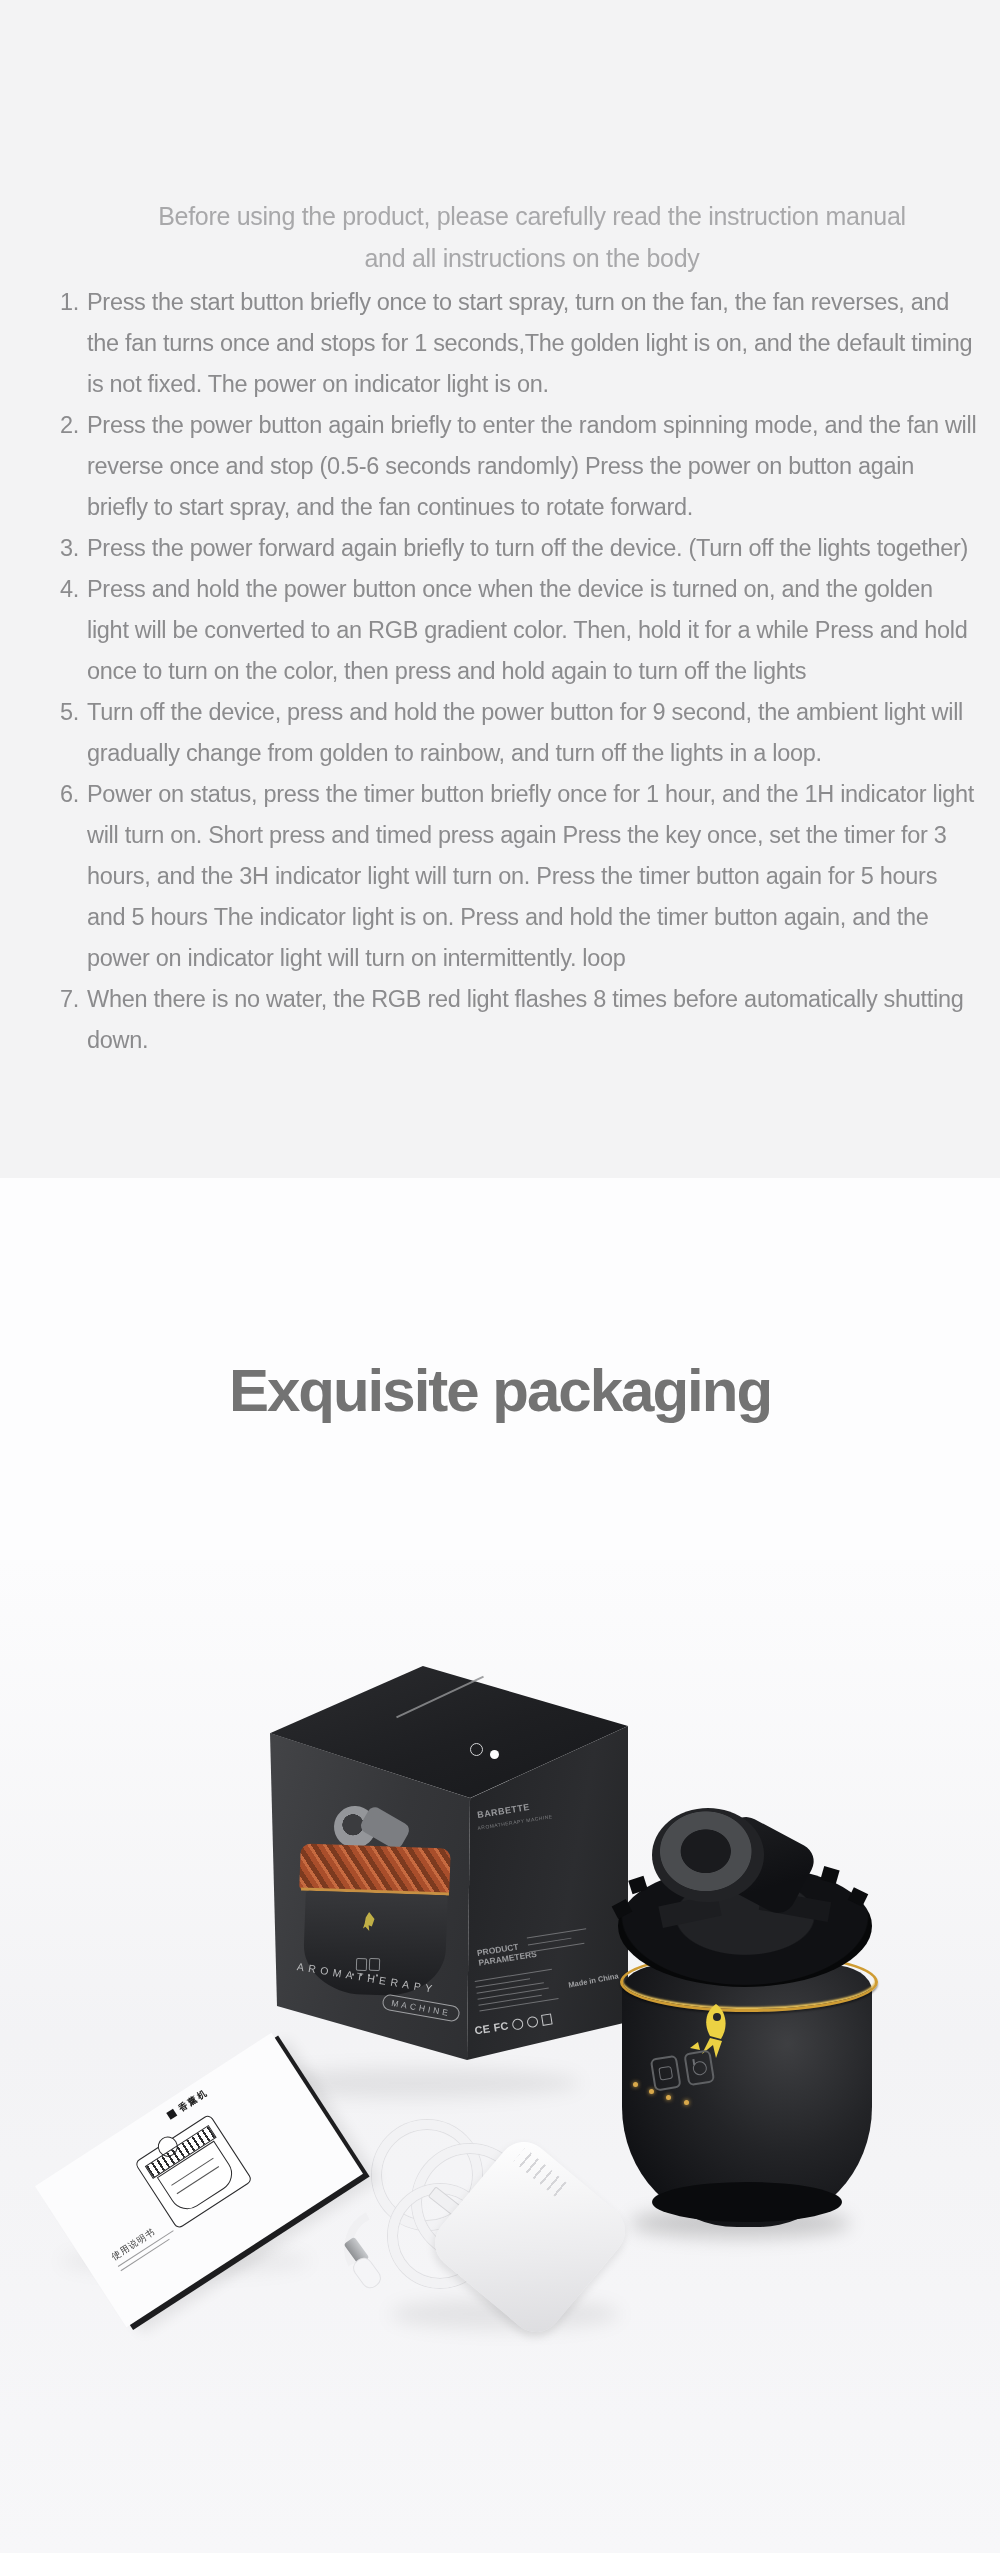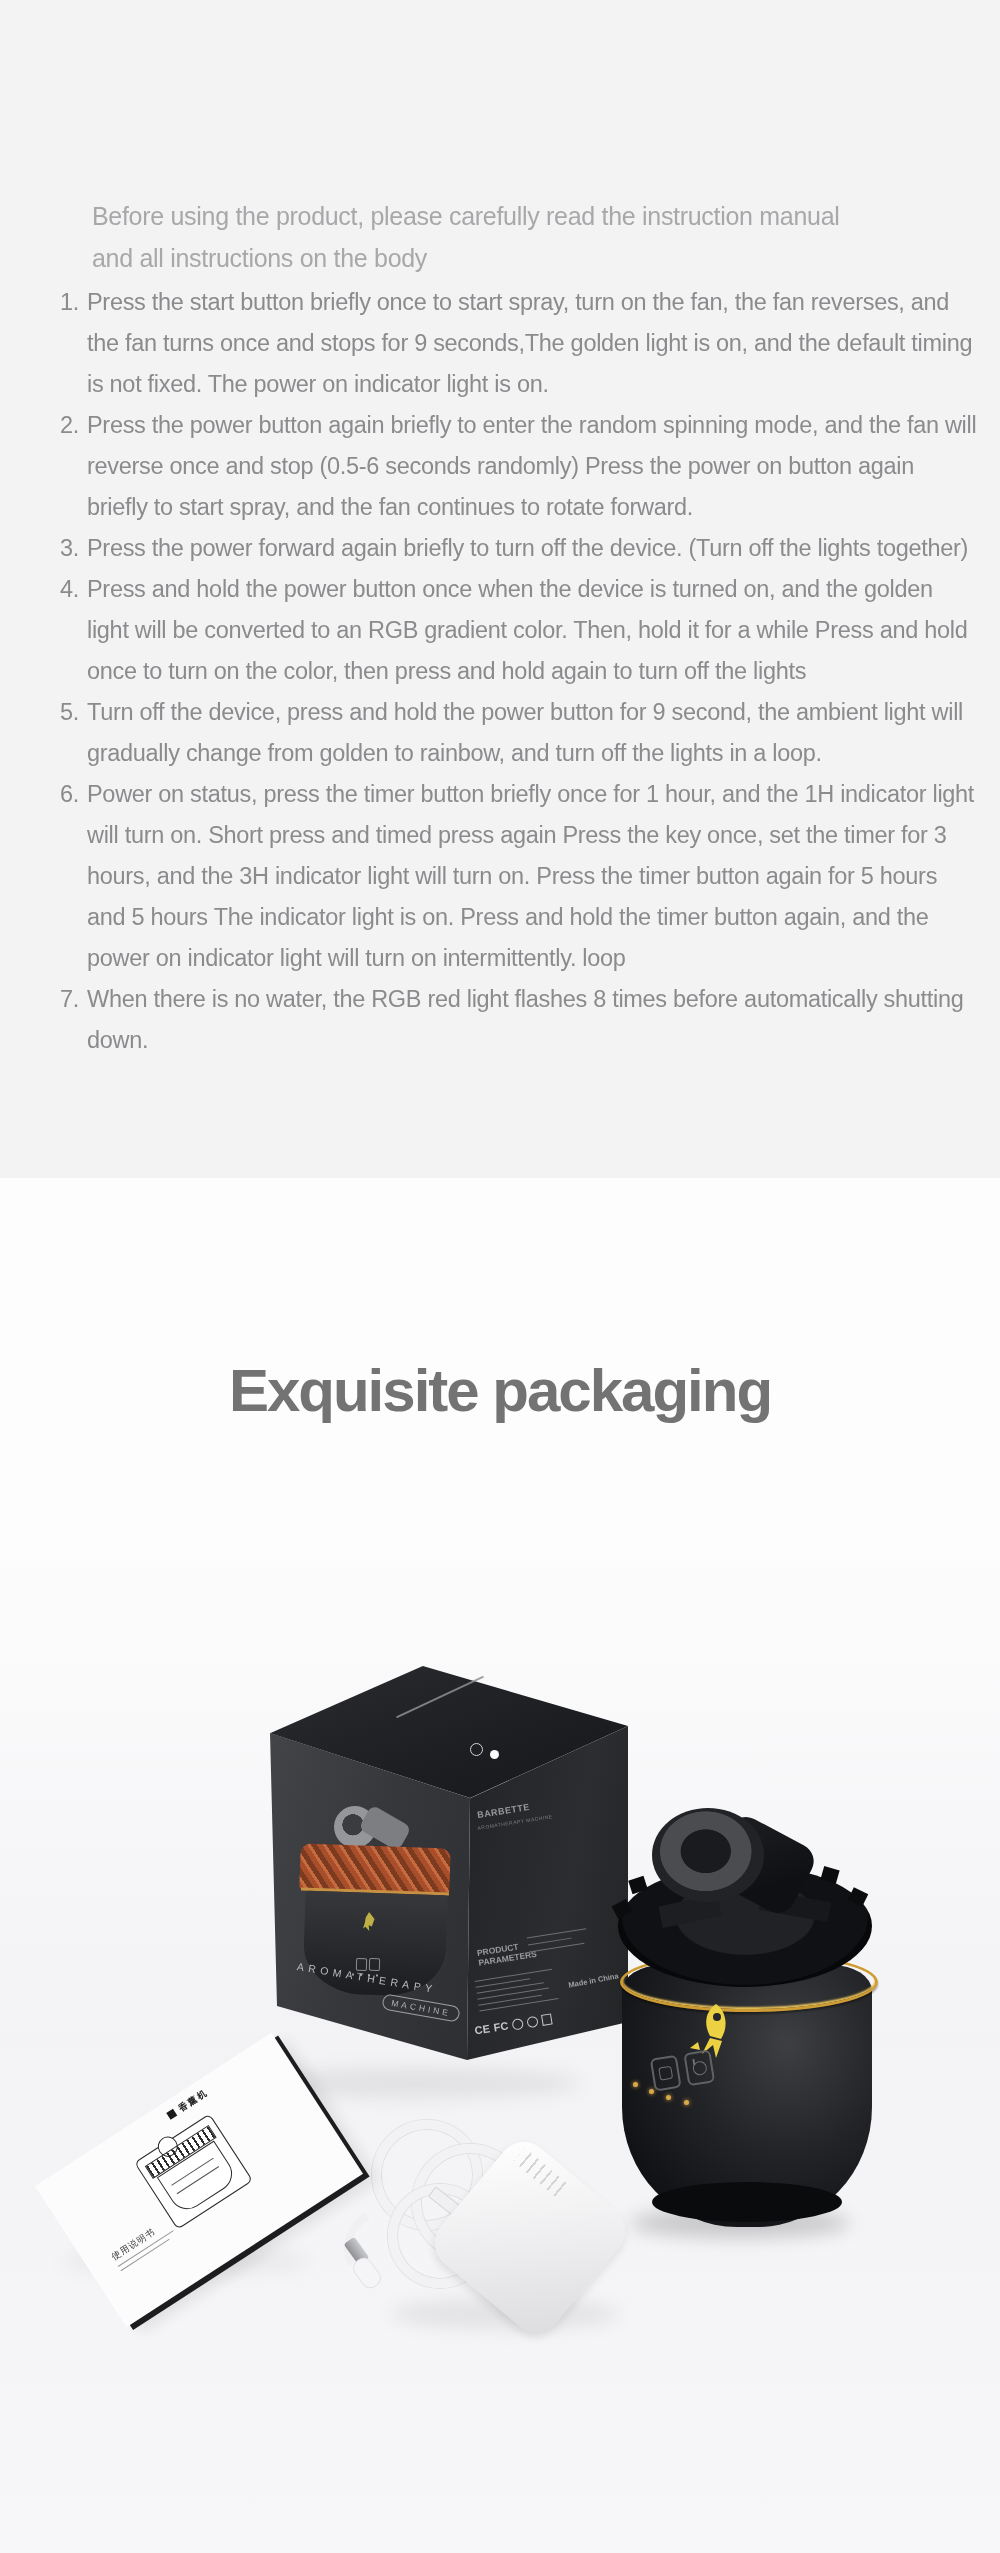--- a/index.html
+++ b/index.html
@@ -4,21 +4,21 @@
 <style>
   html,body{margin:0;padding:0;background:#ffffff;}
   .page{position:relative;width:1000px;height:2553px;overflow:hidden;
         font-family:"Liberation Sans", sans-serif;background:#fdfdfe;}
 
   
   .sec-instructions{position:absolute;left:0;top:0;width:1000px;height:1178px;background:#f3f3f4;}
   .ins-title{position:absolute;left:90px;top:78px;font-size:54px;font-weight:bold;
              color:#c06a1e;letter-spacing:-1px;}
   .ins-intro{position:absolute;left:92px;top:170px;width:880px;font-size:25px;
-             line-height:42px;color:#a8a8aa;letter-spacing:-0.3px;}
+             line-height:42px;color:#a8a8aa;letter-spacing:-0.3px;text-align:center;}
   .ins-list{position:absolute;left:60px;top:282px;width:918px;margin:0;padding:0;list-style:none;
             font-size:23.5px;line-height:41px;color:#8b8b8d;letter-spacing:-0.3px;}
   .ins-list li{display:flex;}
   .ins-list .num{flex:0 0 27px;}
   .ins-list .txt{flex:1;}
 
   
   .sec-packaging{position:absolute;left:0;top:1178px;width:1000px;height:1375px;background:#fdfdfe;}
   .pk-title{position:absolute;left:0;top:128px;width:1000px;text-align:center;font-size:60px;
             font-weight:bold;color:#737373;letter-spacing:-2px;}
@@ -169,21 +169,21 @@
 <body>
 
 <div class="page">
 
   <section class="sec-instructions">
     <p class="ins-intro"><span>Before using the product, please carefully read the instruction manual</span><br>
       <span>and all instructions on the body</span></p>
     <ol class="ins-list">
       <li>
           <span class="num">1.</span>
-          <span class="txt">Press the start button briefly once to start spray, turn on the fan, the fan reverses, and the fan turns once and stops for 9 seconds,The golden light is on, and the default timing is not fixed. The power on indicator light is on.</span>
+          <span class="txt">Press the start button briefly once to start spray, turn on the fan, the fan reverses, and the fan turns once and stops for 1 seconds,The golden light is on, and the default timing is not fixed. The power on indicator light is on.</span>
         </li>
       <li>
           <span class="num">2.</span>
           <span class="txt">Press the power button again briefly to enter the random spinning mode, and the fan will reverse once and stop (0.5-6 seconds randomly)  Press the power on button again briefly to start spray, and the fan continues to rotate forward.</span>
         </li>
       <li>
           <span class="num">3.</span>
           <span class="txt">Press the power forward again briefly to turn off the device. (Turn off the lights together)</span>
         </li>
       <li>

